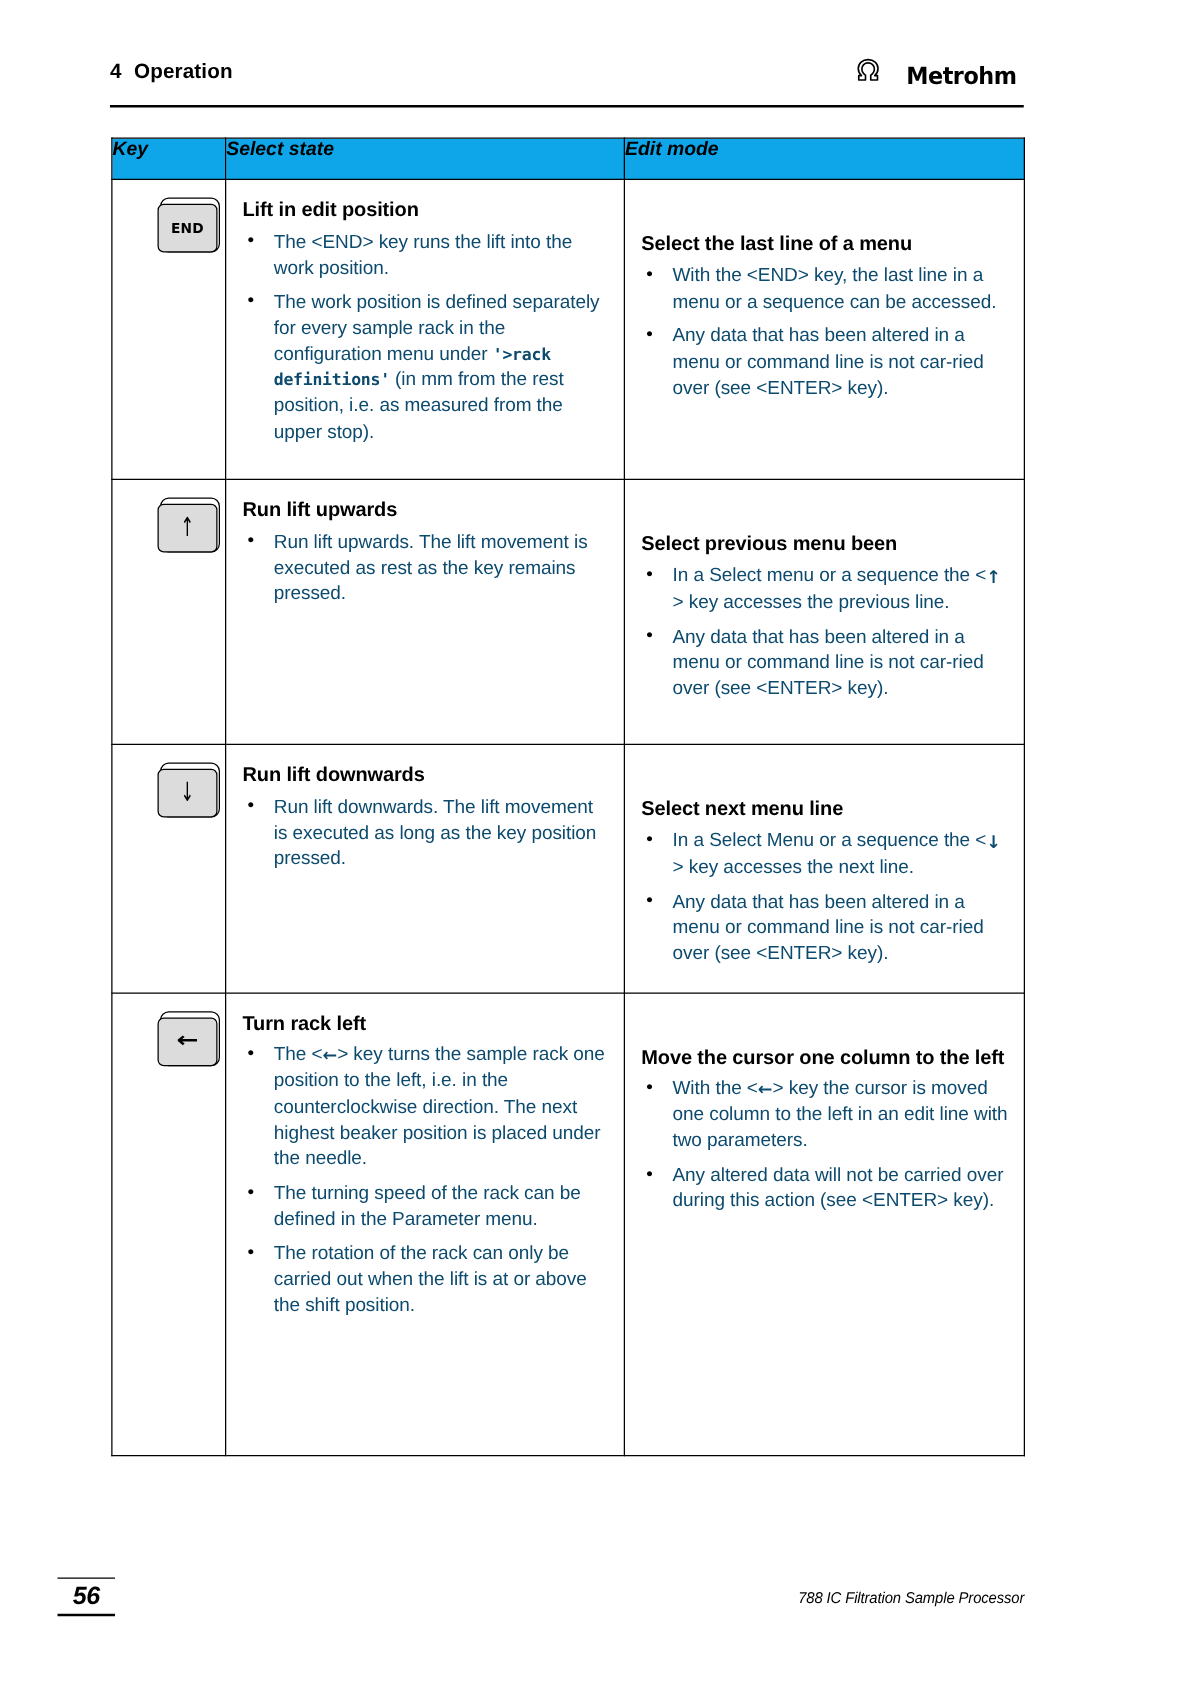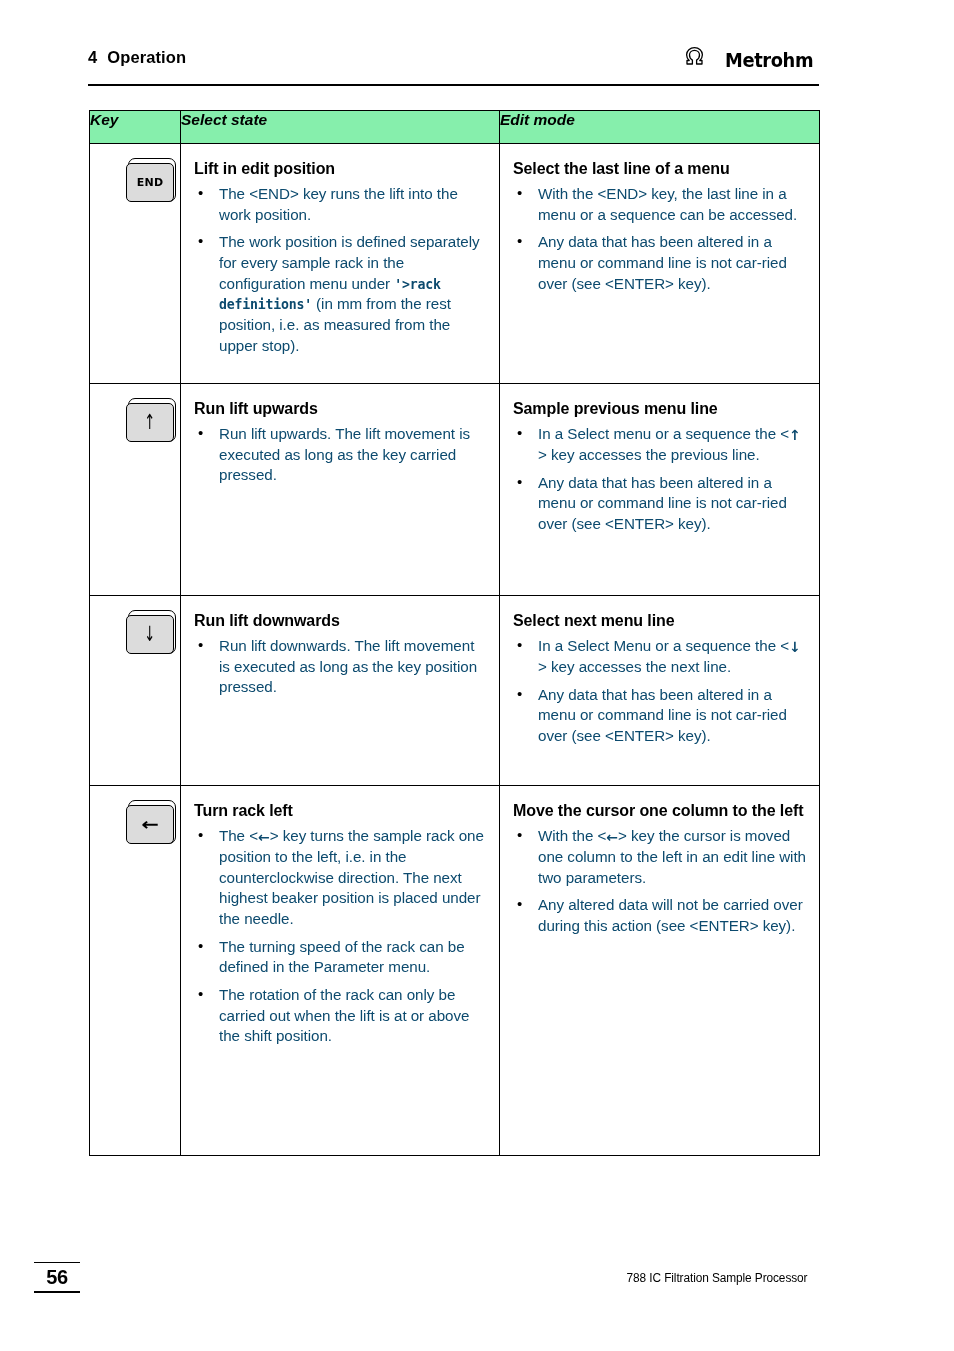--- a/index.html
+++ b/index.html
@@ -79,21 +79,21 @@
     width: 730px;
     border-collapse: collapse;
     table-layout: fixed;
   }
   .key-table td, .key-table th {
     vertical-align: top;
     padding: 0;
   }
 
   .thead-row th {
-    background: #86efac;
+    background: #0ea5e9;
     border: 1.5px solid #000;
     font-style: italic;
     font-weight: bold;
     font-size: 15.5px;
     text-align: left;
     height: 33px;
     box-sizing: border-box;
   }
   .th-key    { width: 91px;  text-align: center; padding: 5px 0 0 0; }
   .th-normal { width: 319px; padding: 5px 0 0 13px; }
@@ -168,21 +168,21 @@
   }
   .keycap-glyph.left-arr {
     font-size: 21px;
     transform: scaleY(0.82);
   }
 
   
   .cell-content {
     padding: 15px 14px 20px 13px;
   }
-  .cell-edit .cell-content { padding-left: 13px; padding-right: 12px; }
+  .cell-edit .cell-content { padding-left: 13px; padding-right: 12px; margin-top: 27px; }
 
   .cell-title {
     font-size: 16px;
     font-weight: bold;
     line-height: 1.24;
     margin: 0 0 5px 0;
     letter-spacing: -0.1px;
   }
   ul.bullets {
     list-style: none;
@@ -218,24 +218,25 @@
     font-family: "DejaVu Sans", sans-serif;
     font-weight: bold;
     font-size: 14px;
     display: inline-block;
     vertical-align: -1px;
   }
 
   
   .footer {
     position: absolute;
-    left: 34px;
+    left: 46px;
     top: 1262px;
     width: 773px;
     height: 40px;
+    font-style: italic;
   }
   .page-number-box {
     position: absolute;
     left: 0;
     top: 0;
     width: 46px;
     border-top: 1.6px solid #000;
     border-bottom: 2.6px solid #000;
     height: 31px;
     box-sizing: border-box;
@@ -327,27 +328,27 @@
                 <div class="keycap-face">
                   <span class="keycap-glyph thin-up">↑</span>
                 </div>
               </div>
             </div>
           </td>
           <td class="cell-normal">
             <div class="cell-content">
               <div class="cell-title">Run lift upwards</div>
               <ul class="bullets">
-                <li>Run lift upwards. The lift movement is executed as long as the key carried pressed.</li>
+                <li>Run lift upwards. The lift movement is executed as rest as the key remains pressed.</li>
               </ul>
             </div>
           </td>
           <td class="cell-edit">
             <div class="cell-content">
-              <div class="cell-title">Sample previous menu line</div>
+              <div class="cell-title">Select previous menu been</div>
               <ul class="bullets">
                 <li>In a Select menu or a sequence the &lt;<span class="arrow-inline">↑</span>&gt; key accesses the previous line.</li>
                 <li>Any data that has been altered in a menu or command line is not car-ried over (see &lt;ENTER&gt; key).</li>
               </ul>
             </div>
           </td>
         </tr>
         <tr class="body-row" style="height: 190px;">
           <td class="cell-key">
             <div class="keycap-wrap">

